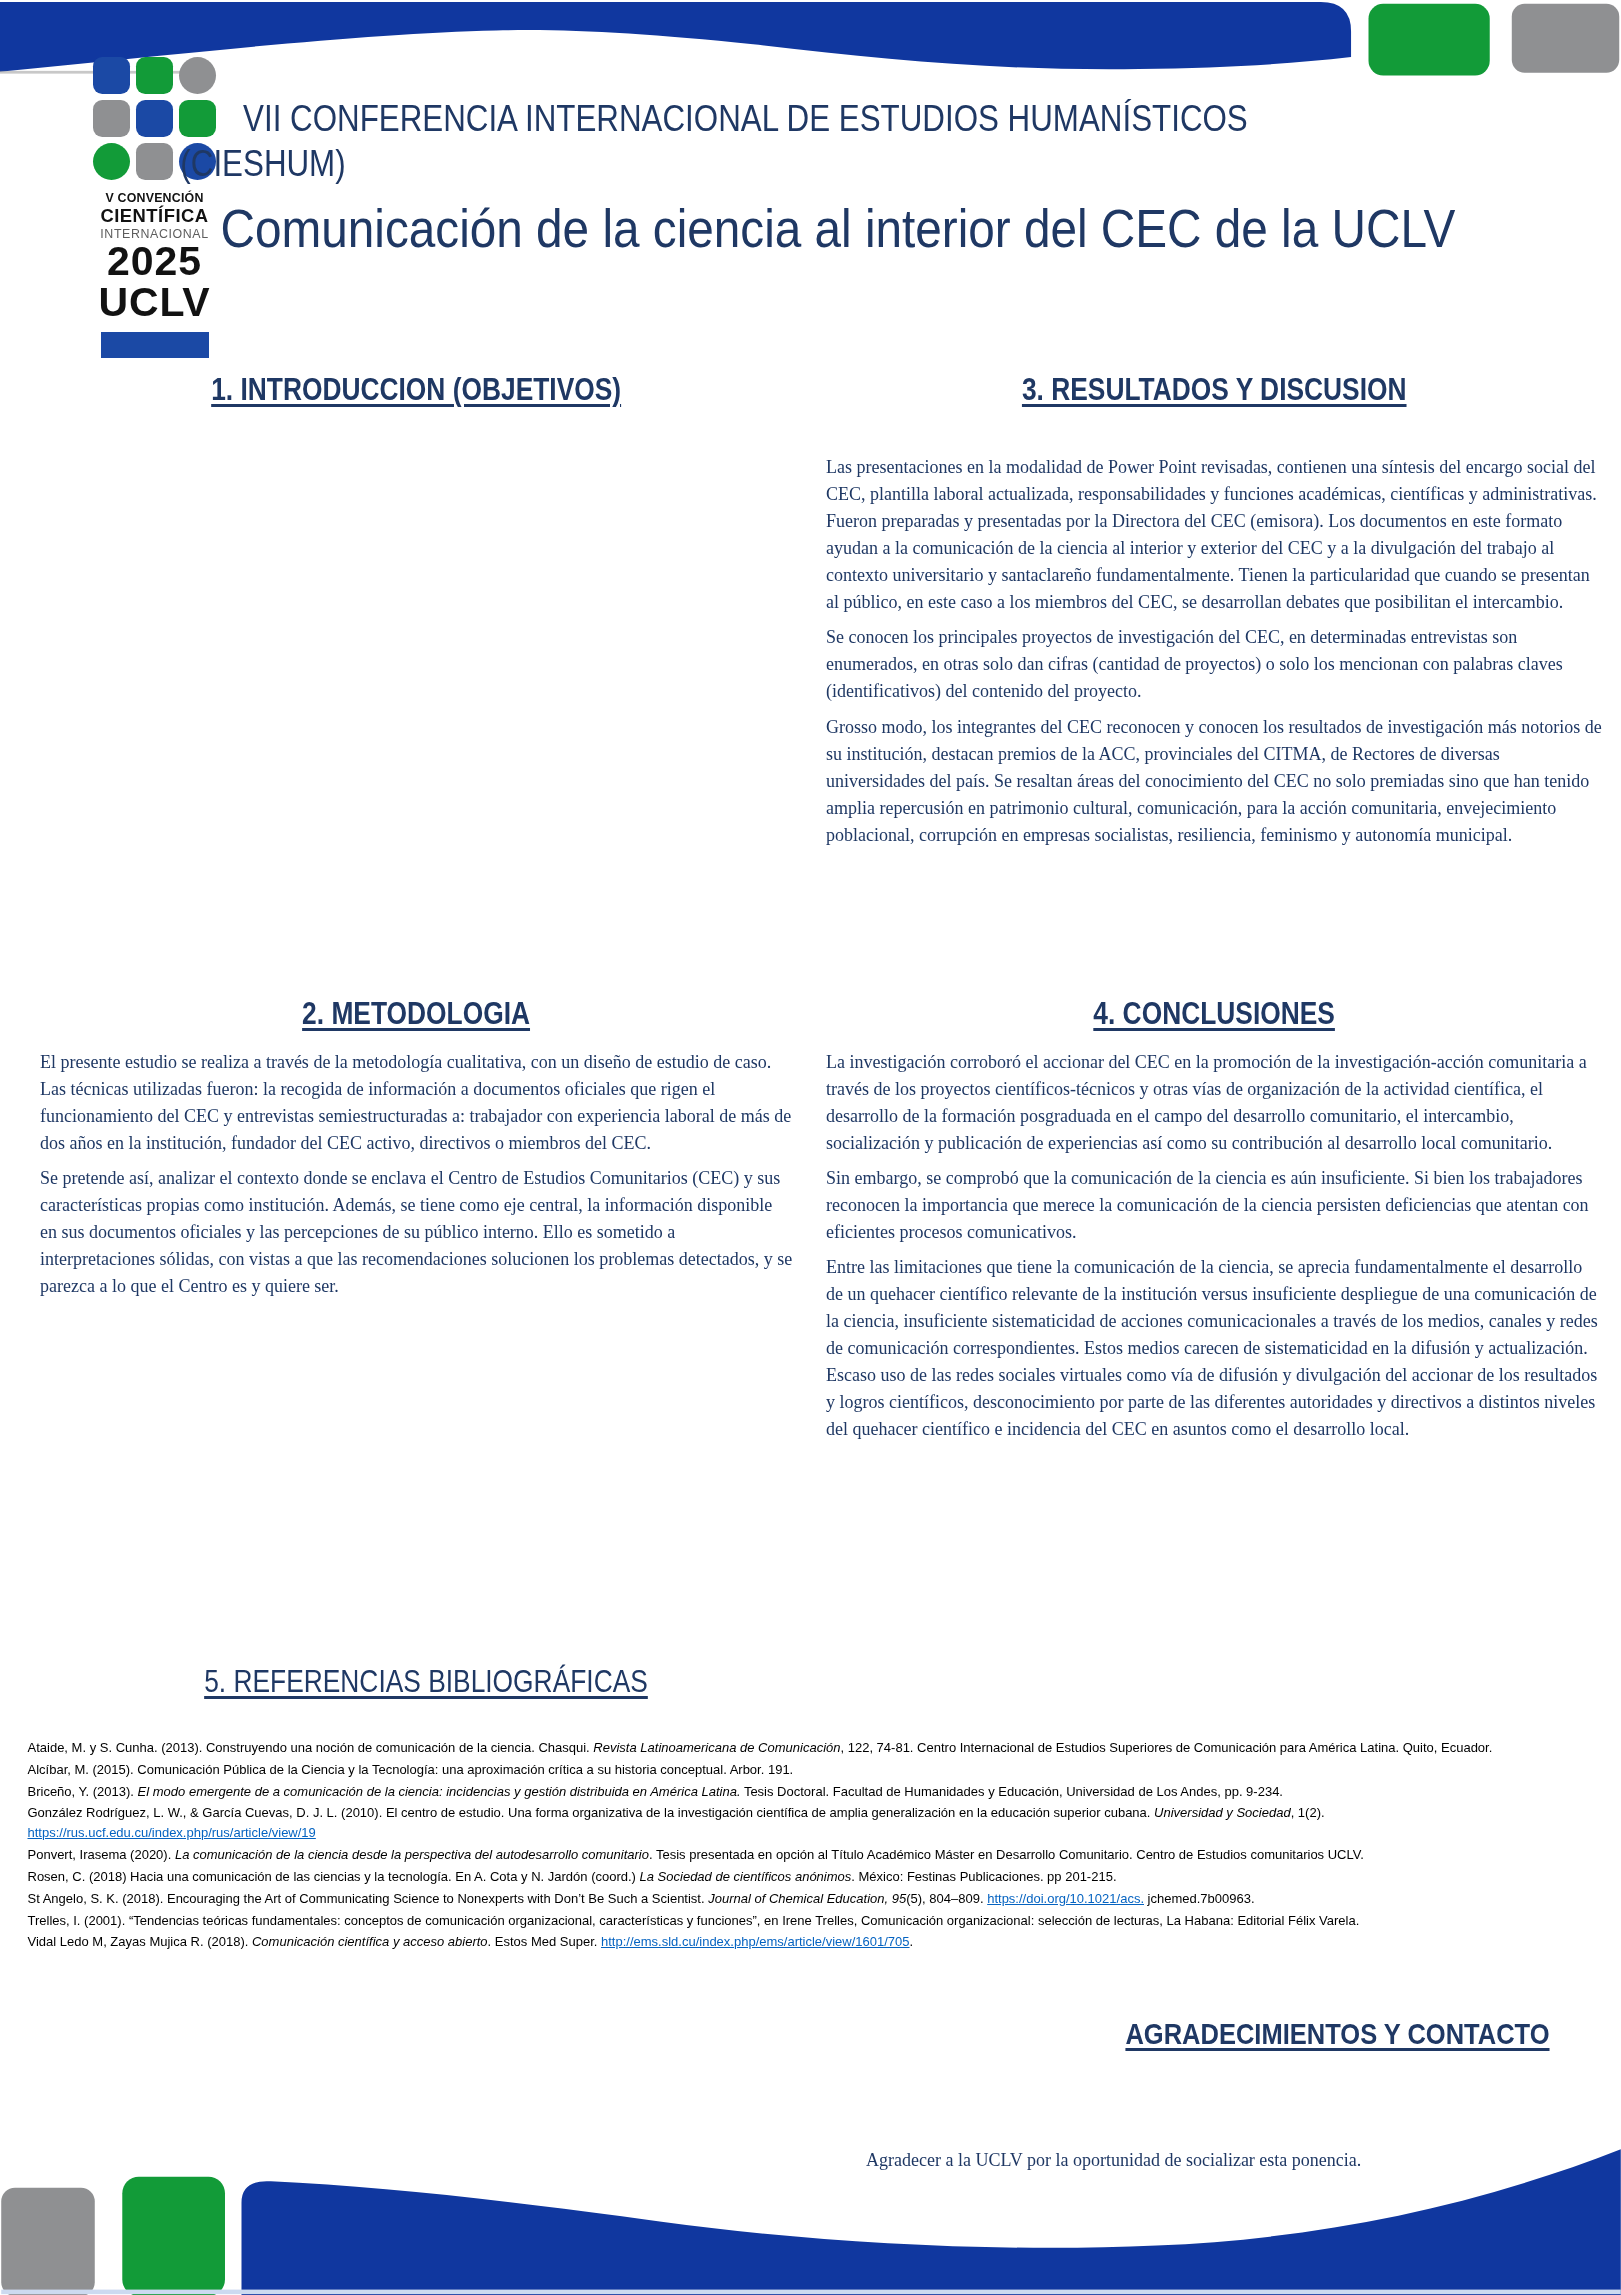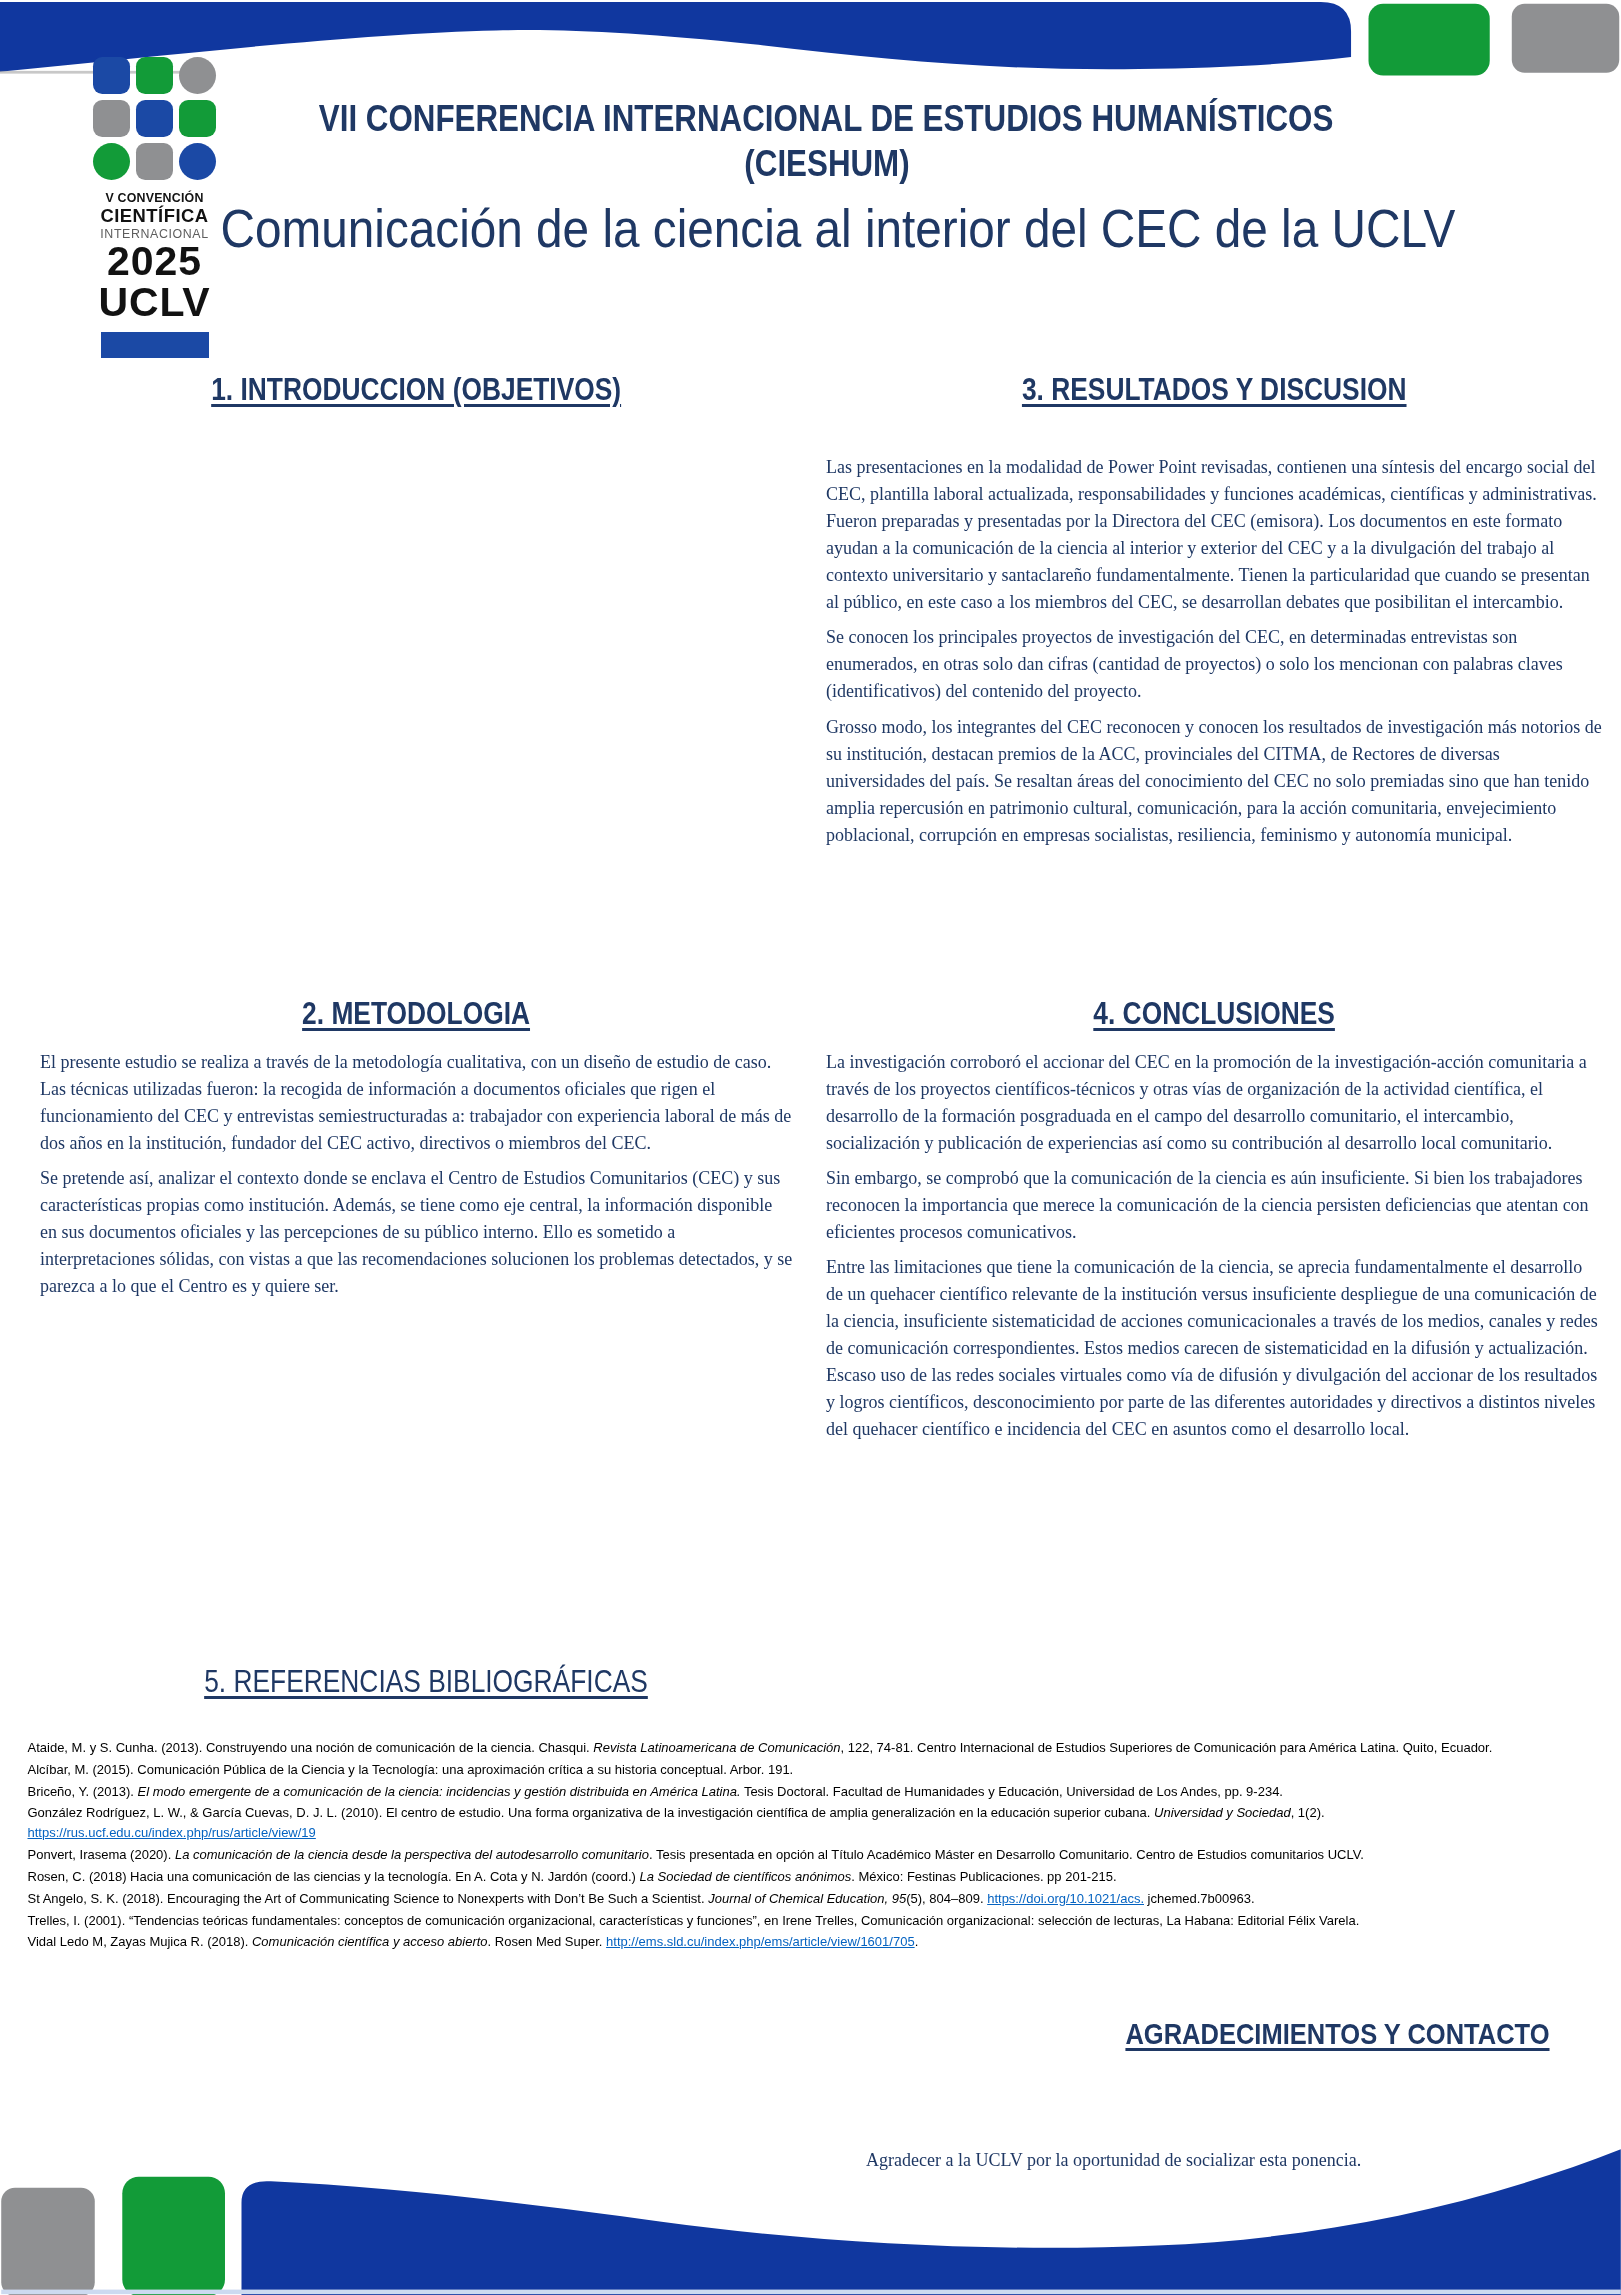--- a/index.html
+++ b/index.html
@@ -25,22 +25,22 @@
   .k1{left:0}.k2{left:43px}.k3{left:86px}
   .logo-l1{font-size:12.4px;font-weight:800;letter-spacing:0.2px}
   .logo-l2{font-size:18.4px;font-weight:800;letter-spacing:0.5px}
   .logo-l3{font-size:12.4px;font-weight:400;color:#5d5d5d;letter-spacing:0.6px}
   .logo-l4,.logo-l5{font-size:41px;font-weight:800;line-height:1.0;letter-spacing:0.9px}
   .logo-bar{width:108px;height:26px;background:#1b49a5;margin:9.2px auto 0 auto}
 
   
   .navy{color:#1F3864}
   .narrow{display:inline-block;transform:scaleX(.87);transform-origin:50% 50%;white-space:nowrap}
-  .conf-title{position:absolute;left:168px;top:96px;width:1317px;text-align:center;
-    font-size:36px;font-weight:700;line-height:45px}
+  .conf-title{position:absolute;left:168px;top:96px;width:1317px;text-align:left;
+    font-size:36px;font-weight:400;line-height:45px}
   .poster-title{position:absolute;left:152px;top:198px;width:1317px;text-align:center;
     font-size:53px;font-weight:400}
   .poster-title .narrow{transform:scaleX(.90)}
   .author{position:absolute;left:220px;top:304px;width:1317px;text-align:center;
     font-size:27px;font-weight:400}
 
   
   .section{position:absolute}
   .sec-intro{left:40px;top:372px;width:753px}
   .sec-resultados{left:826px;top:372px;width:776px}
@@ -158,21 +158,21 @@
   </div>
   <div class="refs">
       <div class="ref"><span>Ataide, M. y S. Cunha. (2013). Construyendo una noción de comunicación de la ciencia. Chasqui. </span><em>Revista Latinoamericana de Comunicación</em><span>, 122, 74-81. Centro Internacional de Estudios Superiores de Comunicación para América Latina. Quito, Ecuador.</span></div>
       <div class="ref"><span>Alcíbar, M. (2015). Comunicación Pública de la Ciencia y la Tecnología: una aproximación crítica a su historia conceptual. Arbor. 191.</span></div>
       <div class="ref"><span>Briceño, Y. (2013). </span><em>El modo emergente de a comunicación de la ciencia: incidencias y gestión distribuida en América Latina.</em><span> Tesis Doctoral. Facultad de Humanidades y Educación, Universidad de Los Andes, pp. 9-234.</span></div>
       <div class="ref"><span>González Rodríguez, L. W., &amp; García Cuevas, D. J. L. (2010). El centro de estudio. Una forma organizativa de la investigación científica de amplia generalización en la educación superior cubana. </span><em>Universidad y Sociedad</em><span>, 1(2). </span><a class="ref-link">https://rus.ucf.edu.cu/index.php/rus/article/view/19</a></div>
       <div class="ref"><span>Ponvert, Irasema (2020). </span><em>La comunicación de la ciencia desde la perspectiva del autodesarrollo comunitario</em><span>. Tesis presentada en opción al Título Académico Máster en Desarrollo Comunitario. Centro de Estudios comunitarios UCLV.</span></div>
       <div class="ref"><span>Rosen, C. (2018) Hacia una comunicación de las ciencias y la tecnología. En A. Cota y N. Jardón (coord.) </span><em>La Sociedad de científicos anónimos</em><span>. México: Festinas Publicaciones. pp 201-215.</span></div>
       <div class="ref"><span>St Angelo, S. K. (2018). Encouraging the Art of Communicating Science to Nonexperts with Don’t Be Such a Scientist. </span><em>Journal of Chemical Education, 95</em><span>(5), 804–809. </span><a class="ref-link">https://doi.org/10.1021/acs.</a><span> jchemed.7b00963.</span></div>
       <div class="ref"><span>Trelles, I. (2001). “Tendencias teóricas fundamentales: conceptos de comunicación organizacional, características y funciones”, en Irene Trelles, Comunicación organizacional: selección de lecturas, La Habana: Editorial Félix Varela.</span></div>
-      <div class="ref"><span>Vidal Ledo M, Zayas Mujica R. (2018). </span><em>Comunicación científica y acceso abierto</em><span>. Rosen Med Super. </span><a class="ref-link">http://ems.sld.cu/index.php/ems/article/view/1601/705</a><span>.</span></div>
+      <div class="ref"><span>Vidal Ledo M, Zayas Mujica R. (2018). </span><em>Comunicación científica y acceso abierto</em><span>. Estos Med Super. </span><a class="ref-link">http://ems.sld.cu/index.php/ems/article/view/1601/705</a><span>.</span></div>
     </div>
 
   <div class="ack-head navy">
     <span class="narrow">AGRADECIMIENTOS Y CONTACTO</span>
   </div>
   <div class="ack-body">
       <p class="para">Agradecer a la UCLV por la oportunidad de socializar esta ponencia.</p>
     </div>
 
   <svg class="bottom-banner" viewBox="0 0 1766 205">

